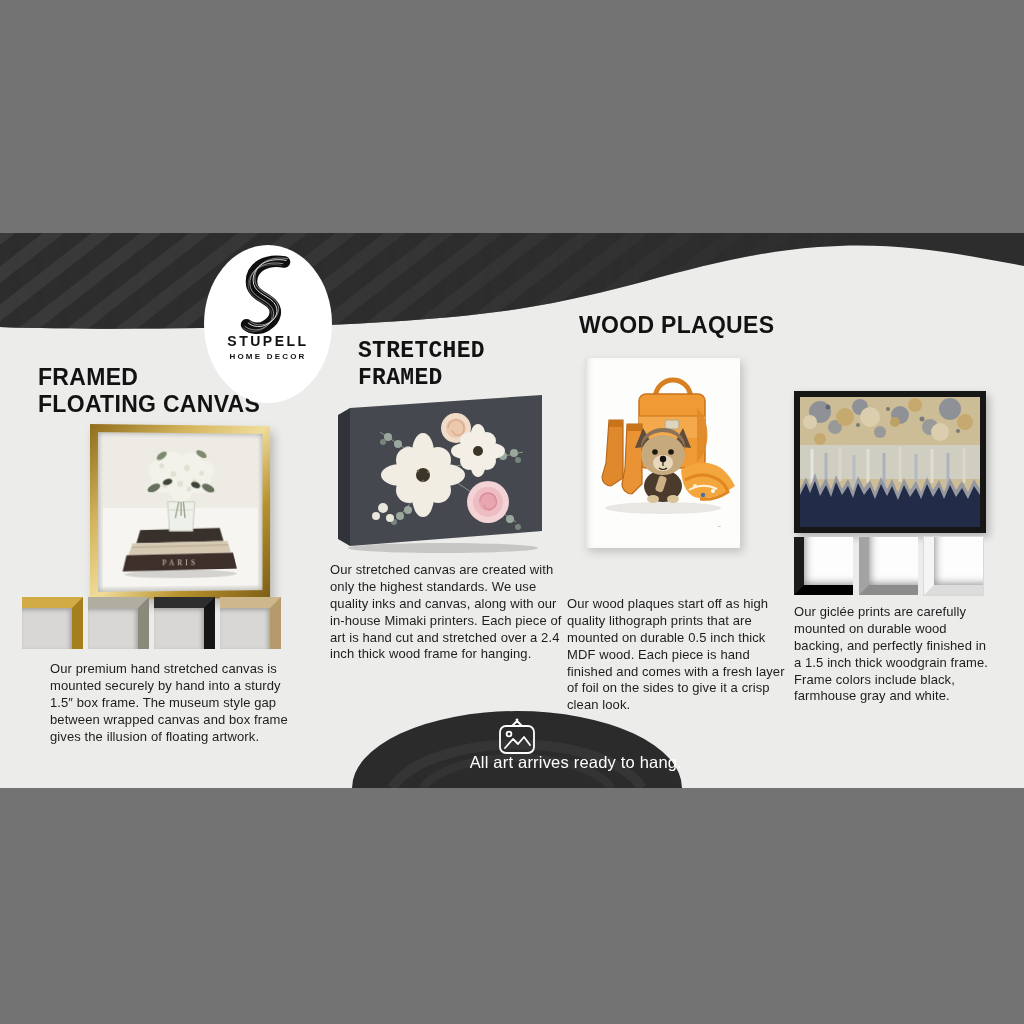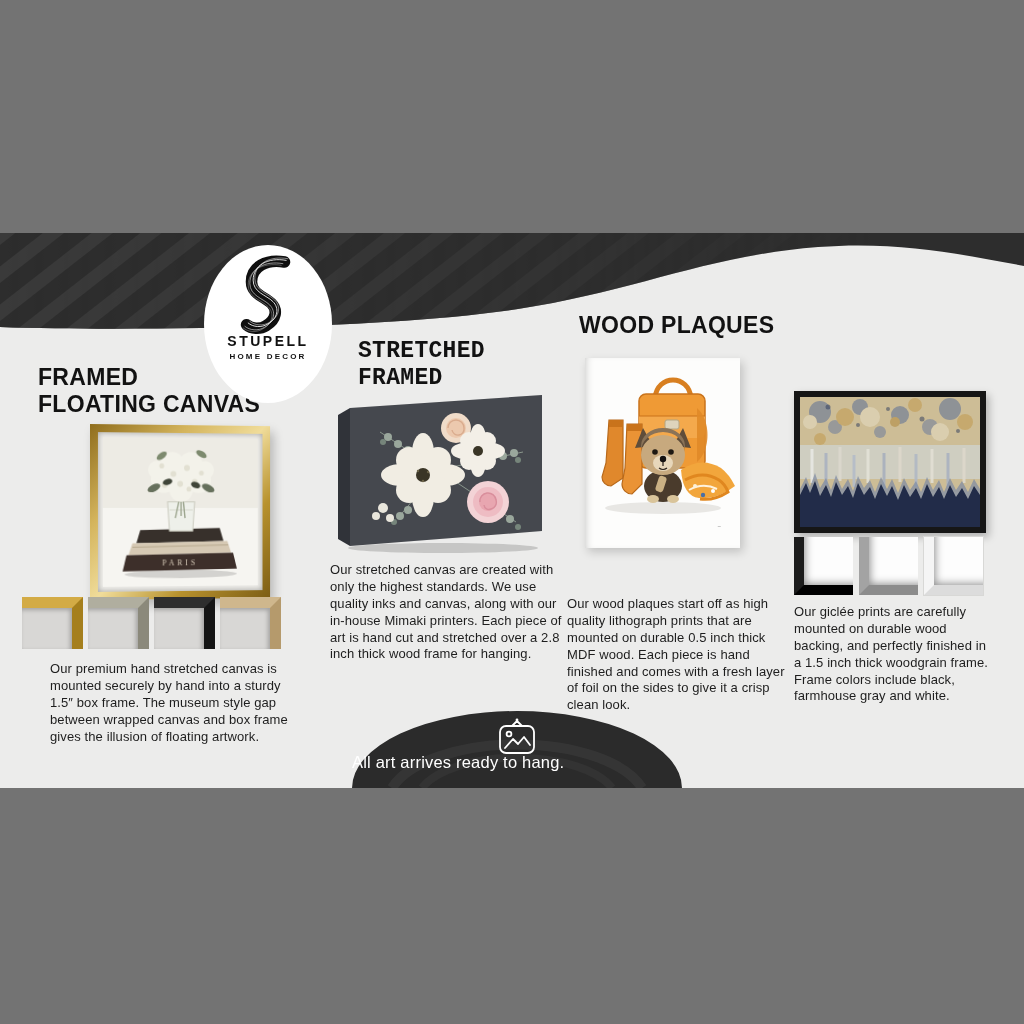--- a/index.html
+++ b/index.html
@@ -41,21 +41,21 @@
   .sw2-white{border-left:10px solid #f5f5f5;border-bottom:10px solid #dcdcdc;outline:1px solid #d8d8d6;}
   
   .p3{position:absolute;left:585px;top:358px;width:155px;height:190px;background:#fdfdfc;
       box-shadow:3px 4px 9px rgba(0,0,0,.18), inset 6px 0 8px -6px rgba(0,0,0,.25);}
   
   .p4{position:absolute;left:794px;top:391px;width:192px;height:142px;box-sizing:border-box;
       border:6px solid #161616;background:#cfc2a0;box-shadow:3px 4px 8px rgba(0,0,0,.25);}
   
   .dome-svg{position:absolute;left:352px;top:709px;}
   .dome-icon{position:absolute;left:494px;top:716px;}
-  .dome-text{position:absolute;left:352px;top:753px;width:330px;text-align:left;color:#ffffff;
+  .dome-text{position:absolute;left:352px;top:753px;width:330px;text-align:right;color:#ffffff;
              font-size:16.5px;letter-spacing:.2px;}
 </style>
 </head>
 <body>
 
 <div class="stage">
 
   <div class="graybg"></div>
 
   <svg class="band-svg" width="1024" height="340" viewBox="0 0 1024 340">
@@ -241,21 +241,21 @@
     <circle cx="160" cy="112" r="9" fill="#e8a6b0"></circle>
     <path d="M152,112 a8,8 0 0 1 16,-2 a7,7 0 0 1 -5,9 a5,5 0 0 1 -7,-4" fill="none" stroke="#d98e9c" stroke-width="1.4"></path>
 
     <g fill="#e9e6dc">
         <circle cx="55" cy="118" r="5"></circle>
         <circle cx="48" cy="126" r="4"></circle>
         <circle cx="62" cy="128" r="4"></circle>
       </g>
   </svg>
 
-  <div class="desc" style="left:330px;top:562px;width:238px;">Our stretched canvas are created with only the highest standards. We use quality inks and canvas, along with our in-house Mimaki printers. Each piece of art is hand cut and stretched over a 2.8 inch thick wood frame for hanging.</div>
+  <div class="desc" style="left:330px;top:562px;width:238px;">Our stretched canvas are created with only the highest standards. We use quality inks and canvas, along with our in-house Mimaki printers. Each piece of art is hand cut and stretched over a 2.4 inch thick wood frame for hanging.</div>
 
   <div class="p3">
     <svg width="155" height="190" viewBox="0 0 155 190">
       <ellipse cx="78" cy="150" rx="58" ry="6" fill="rgba(80,70,60,0.12)"></ellipse>
 
       <path d="M70,40 C72,16 104,16 106,40" fill="none" stroke="#d87f20" stroke-width="5"></path>
       <rect x="54" y="36" width="66" height="74" rx="7" fill="#ef9a35"></rect>
       <rect x="54" y="36" width="66" height="74" rx="7" fill="none" stroke="#c9731b" stroke-width="1.5"></rect>
       <path d="M54,58 h66 v16 a6,6 0 0 1 -6,6 h-54 a6,6 0 0 1 -6,-6 Z" fill="#f4a94c"></path>
       <line x1="54" y1="58" x2="120" y2="58" stroke="#c9731b" stroke-width="1.2"></line>

